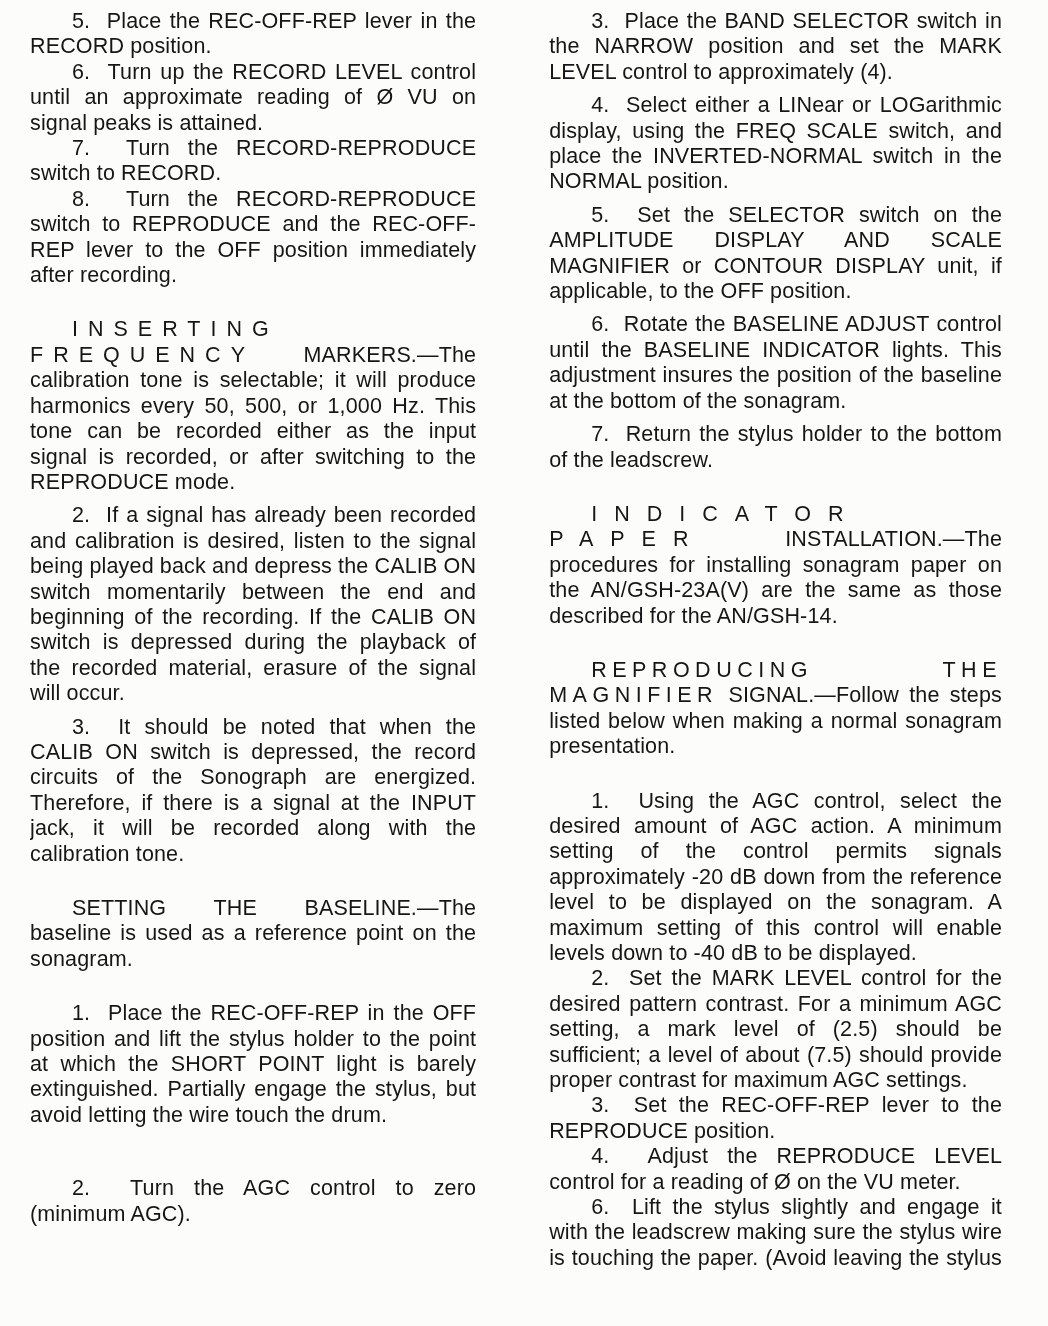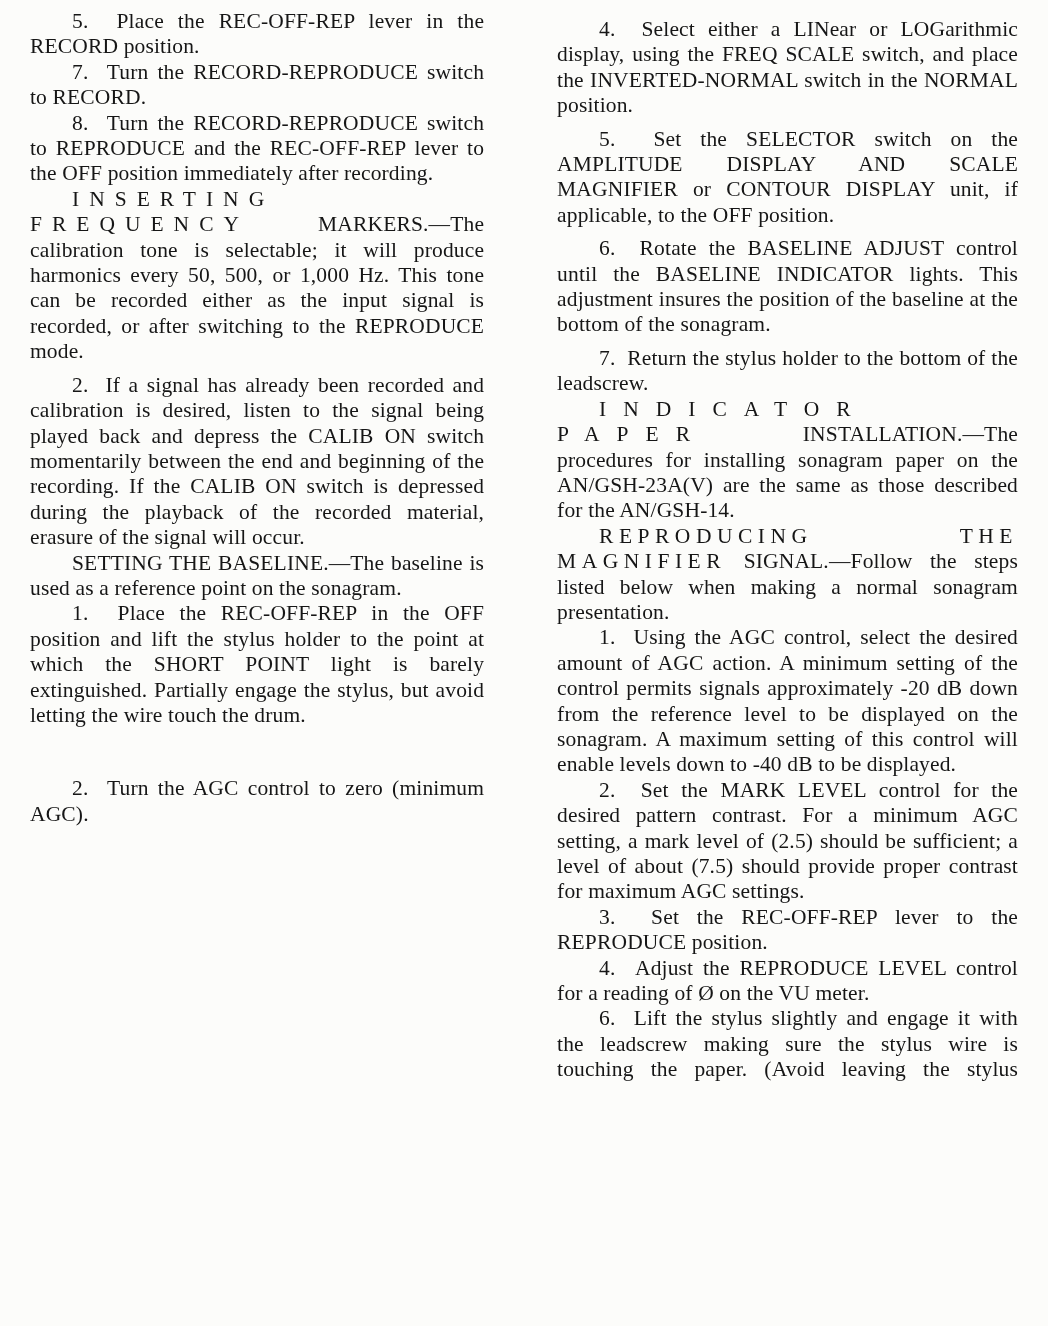--- a/index.html
+++ b/index.html
@@ -9,64 +9,67 @@
   body {
     width: 1048px;
     height: 1326px;
     background: #fcfcfa;
     overflow: hidden;
   }
   .page {
     box-sizing: border-box;
     width: 1048px;
     height: 1326px;
-    padding: 9px 30px 0 30px;
+    padding: 9px 46px 0 30px;
     display: flex;
     gap: 73px;
     overflow: hidden;
-    font-family: Liberation Serif, serif;
+    font-family: Liberation Sans, sans-serif;
     color: #161616;
   }
   .col {
     overflow: hidden;
   }
   .col-left  { width: 466px; }
   .col-right { width: 473px; }
   .para {
     margin: 0;
     font-size: 21.5px;
     line-height: 25.4px;
     text-align: justify;
     text-indent: 42px;
     letter-spacing: 0.15px;
   }
   .para:last-child { text-align-last: justify; }
   .col-left .para:last-child { text-align-last: left; margin-top: 48px; }
-  .gap-section { }
+  .gap-section { margin-top: 29px; }
   .gap-small   { margin-top: 8px; }
   .run-in-heading { white-space: normal; }
   .spread-wide   { letter-spacing: 10px; word-spacing: 18px; }
   .spread-xwide  { letter-spacing: 17px; word-spacing: 26px; }
   .spread-slight { letter-spacing: 5.5px; word-spacing: 14px; }
 </style>
 </head>
 <body>
 
 <div class="page">
   <div class="col col-left">
       <p class="para"><span>5.&nbsp;&nbsp;Place the REC-OFF-REP lever in the RECORD position.</span></p>
+      <p class="para"><span>6.&nbsp;&nbsp;Turn up the RECORD LEVEL control until an approximate reading of Ø VU on signal peaks is attained.</span></p>
       <p class="para"><span>7.&nbsp;&nbsp;Turn the RECORD-REPRODUCE switch to RECORD.</span></p>
       <p class="para"><span>8.&nbsp;&nbsp;Turn the RECORD-REPRODUCE switch to REPRODUCE and the REC-OFF-REP lever to the OFF position immediately after recording.</span></p>
       <p class="para gap-section"><span class="run-in-heading spread-wide">INSERTING FREQUENCY</span> <span>MARKERS.—The calibration tone is selectable; it will produce harmonics every 50, 500, or 1,000 Hz. This tone can be recorded either as the input signal is recorded, or after switching to the REPRODUCE mode.</span></p>
       <p class="para gap-small"><span>2.&nbsp;&nbsp;If a signal has already been recorded and calibration is desired, listen to the signal being played back and depress the CALIB ON switch momentarily between the end and beginning of the recording. If the CALIB ON switch is depressed during the playback of the recorded material, erasure of the signal will occur.</span></p>
+      <p class="para gap-small"><span>3.&nbsp;&nbsp;It should be noted that when the CALIB ON switch is depressed, the record circuits of the Sonograph are energized. Therefore, if there is a signal at the INPUT jack, it will be recorded along with the calibration tone.</span></p>
       <p class="para gap-section"><span>SETTING THE BASELINE.—The baseline is used as a reference point on the sonagram.</span></p>
       <p class="para gap-section"><span>1.&nbsp;&nbsp;Place the REC-OFF-REP in the OFF position and lift the stylus holder to the point at which the SHORT POINT light is barely extinguished. Partially engage the stylus, but avoid letting the wire touch the drum.</span></p>
       <p class="para gap-small"><span>2.&nbsp;&nbsp;Turn the AGC control to zero (minimum AGC).</span></p>
     </div>
   <div class="col col-right">
+      <p class="para"><span>3.&nbsp;&nbsp;Place the BAND SELECTOR switch in the NARROW position and set the MARK LEVEL control to approximately (4).</span></p>
       <p class="para gap-small"><span>4.&nbsp;&nbsp;Select either a LINear or LOGarithmic display, using the FREQ SCALE switch, and place the INVERTED-NORMAL switch in the NORMAL position.</span></p>
       <p class="para gap-small"><span>5.&nbsp;&nbsp;Set the SELECTOR switch on the AMPLITUDE DISPLAY AND SCALE MAGNIFIER or CONTOUR DISPLAY unit, if applicable, to the OFF position.</span></p>
       <p class="para gap-small"><span>6.&nbsp;&nbsp;Rotate the BASELINE ADJUST control until the BASELINE INDICATOR lights. This adjustment insures the position of the baseline at the bottom of the sonagram.</span></p>
       <p class="para gap-small"><span>7.&nbsp;&nbsp;Return the stylus holder to the bottom of the leadscrew.</span></p>
       <p class="para gap-section"><span class="run-in-heading spread-xwide">INDICATOR PAPER</span> <span>INSTALLATION.—The procedures for installing sonagram paper on the AN/GSH-23A(V) are the same as those described for the AN/GSH-14.</span></p>
       <p class="para gap-section"><span class="run-in-heading spread-slight">REPRODUCING THE MAGNIFIER</span> <span>SIGNAL.—Follow the steps listed below when making a normal sonagram presentation.</span></p>
       <p class="para gap-section"><span>1.&nbsp;&nbsp;Using the AGC control, select the desired amount of AGC action. A minimum setting of the control permits signals approximately -20 dB down from the reference level to be displayed on the sonagram. A maximum setting of this control will enable levels down to -40 dB to be displayed.</span></p>
       <p class="para"><span>2.&nbsp;&nbsp;Set the MARK LEVEL control for the desired pattern contrast. For a minimum AGC setting, a mark level of (2.5) should be sufficient; a level of about (7.5) should provide proper contrast for maximum AGC settings.</span></p>
       <p class="para"><span>3.&nbsp;&nbsp;Set the REC-OFF-REP lever to the REPRODUCE position.</span></p>
       <p class="para"><span>4.&nbsp;&nbsp;Adjust the REPRODUCE LEVEL control for a reading of Ø on the VU meter.</span></p>

